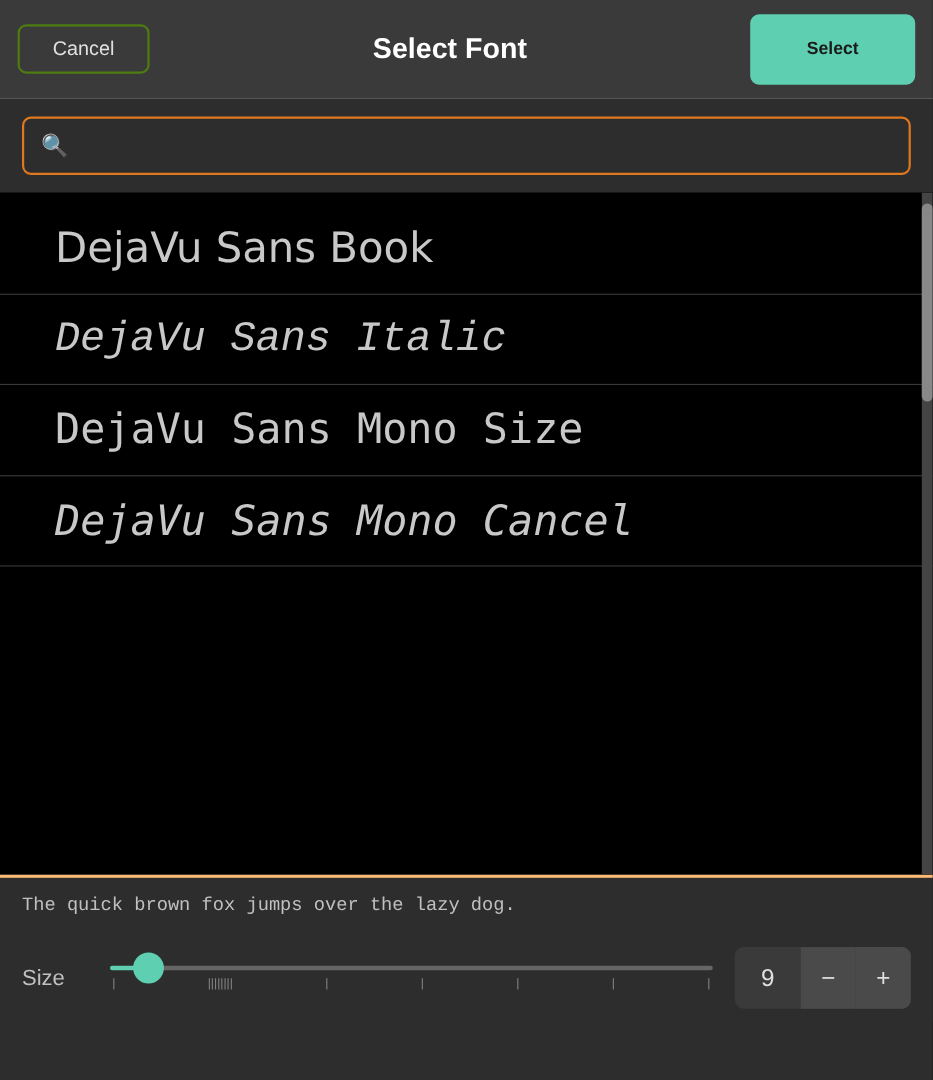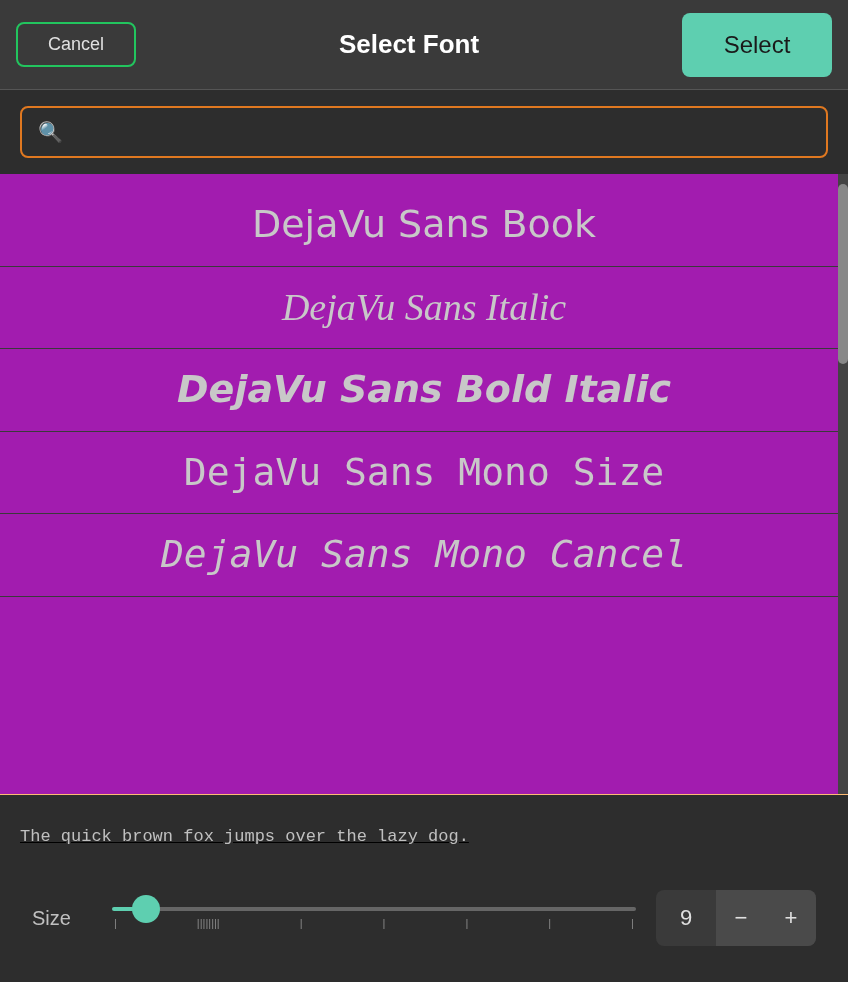--- a/index.html
+++ b/index.html
@@ -23,42 +23,42 @@
       justify-content: space-between;
       background: #3a3a3a;
       padding: 0 16px;
       height: 90px;
       border-bottom: 1px solid #555;
     }
 
     .cancel-btn {
       background: #3a3a3a;
       color: #e0e0e0;
-      border: 2px solid #22c55e;
+      border: 2px solid #4d7c0f;
       border-radius: 8px;
       padding: 10px 24px;
       font-size: 18px;
       cursor: pointer;
       min-width: 120px;
     }
 
     .header-title {
       color: #ffffff;
       font-size: 26px;
       font-weight: 600;
     }
 
     .select-btn {
       background: #5ecfb0;
       color: #1a1a1a;
       border: none;
       border-radius: 8px;
       padding: 10px 36px;
-      font-size: 24px;
-      font-weight: 400;
+      font-size: 16px;
+      font-weight: 700;
       cursor: pointer;
       min-width: 150px;
       height: 64px;
     }
 
     
     .search-container {
       padding: 16px 20px;
       background: #2d2d2d;
     }
@@ -83,25 +83,24 @@
       border: none;
       outline: none;
       color: #e0e0e0;
       font-size: 20px;
       flex: 1;
       caret-color: #e0e0e0;
     }
 
     
     .font-list {
-      background: #a21caf;
+      background: #000000;
       overflow-y: auto;
       height: 620px;
       position: relative;
-      text-align: center;
     }
 
     .font-list-inner {
       padding: 10px 0;
     }
 
     
     .scrollbar {
       position: absolute;
       right: 0;
@@ -129,21 +128,21 @@
       line-height: 1.2;
     }
 
     .font-dejavu-book {
       font-family: 'DejaVu Sans', sans-serif;
       font-weight: 400;
       font-style: normal;
     }
 
     .font-dejavu-italic {
-      font-family: Liberation Serif, serif;
+      font-family: Liberation Mono, monospace;
       font-weight: 400;
       font-style: italic;
     }
 
     .font-dejavu-bold-italic {
       font-family: 'DejaVu Sans', sans-serif;
       font-weight: 700;
       font-style: italic;
     }
 
@@ -161,37 +160,36 @@
 
     .font-dejavu-mono-italic {
       font-family: 'DejaVu Sans Mono', 'Courier New', monospace;
       font-weight: 400;
       font-style: italic;
     }
 
     
     .preview-area {
       background: #2d2d2d;
-      padding: 32px 20px;
-      border-top: 1px solid #fdba74;
-      text-decoration: underline;
+      padding: 16px 20px;
+      border-top: 3px solid #fdba74;
     }
 
     .preview-text {
       font-family: 'Courier New', monospace;
       color: #c0c0c0;
       font-size: 17px;
       background: #2d2d2d;
     }
 
     
     .size-control {
       display: flex;
       align-items: center;
-      padding: 10px 32px;
+      padding: 10px 20px;
       background: #2d2d2d;
       height: 80px;
       gap: 20px;
     }
 
     .size-label {
       color: #c0c0c0;
       font-size: 20px;
       min-width: 60px;
     }
@@ -287,23 +285,20 @@
 
 <div class="font-list">
   <div class="font-list-inner">
 
     <div class="font-item font-dejavu-book">
       DejaVu Sans Book
     </div>
     <div class="font-item font-dejavu-italic">
       DejaVu Sans Italic
     </div>
-    <div class="font-item font-dejavu-bold-italic">
-      DejaVu Sans Bold Italic
-    </div>
     <div class="font-item font-dejavu-mono-book">
       DejaVu Sans Mono Size
     </div>
     <div class="font-item font-dejavu-mono-italic">
       DejaVu Sans Mono Cancel
     </div>
 
   </div>
 
   <div class="scrollbar">

